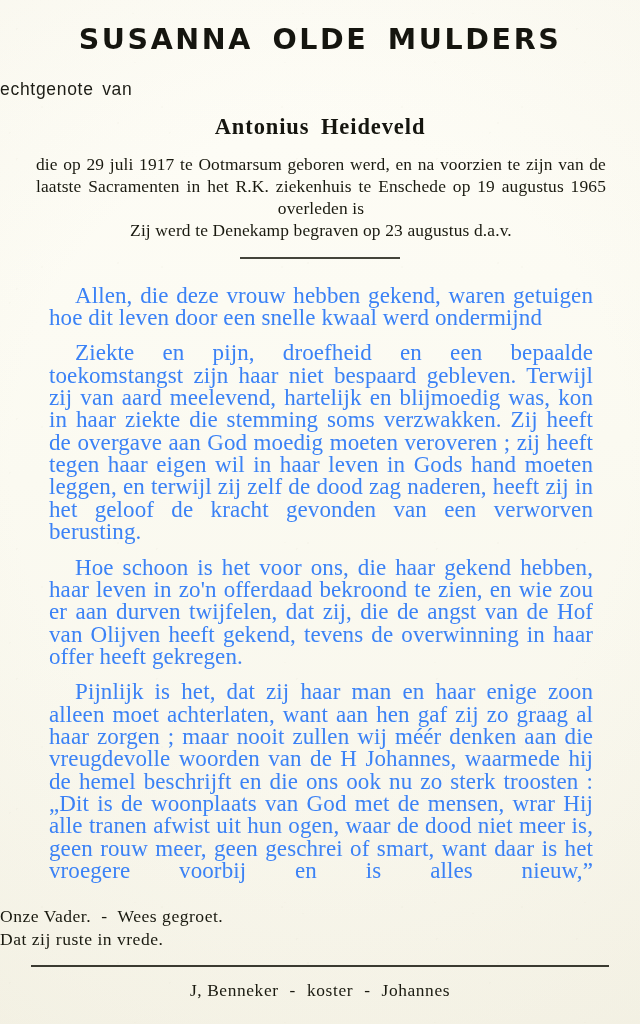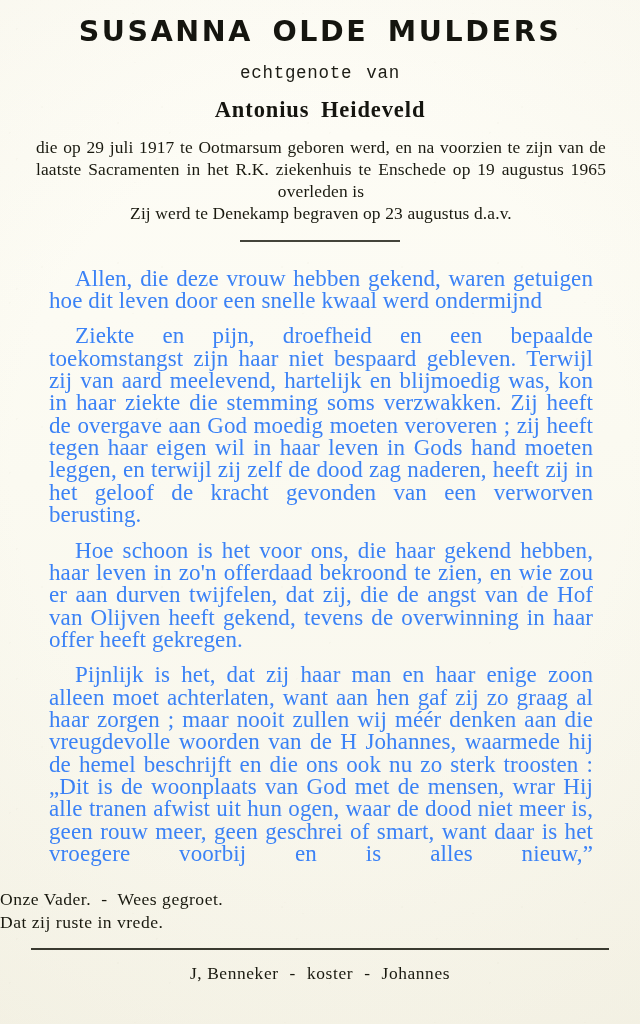--- a/index.html
+++ b/index.html
@@ -47,28 +47,27 @@
   }
 
   .name-main {
     text-align: center;
     font-family: "DejaVu Sans", sans-serif;
     font-weight: 700;
     font-size: 28.5px;
     letter-spacing: 2.6px;
     word-spacing: 7px;
     color: #15150f;
-    margin: 0;
+    margin: 8px;
     padding-top: 17px;
     line-height: 1.05;
   }
 
   .sub-line {
-    text-align: center;
-    font-family: Liberation Mono, monospace;
+    font-family: Liberation Sans, sans-serif;
     font-size: 17.5px;
     letter-spacing: 0.7px;
     word-spacing: 3px;
     color: #1c1c15;
     margin: 0;
     padding-top: 16px;
   }
 
   .name-spouse {
     text-align: center;

